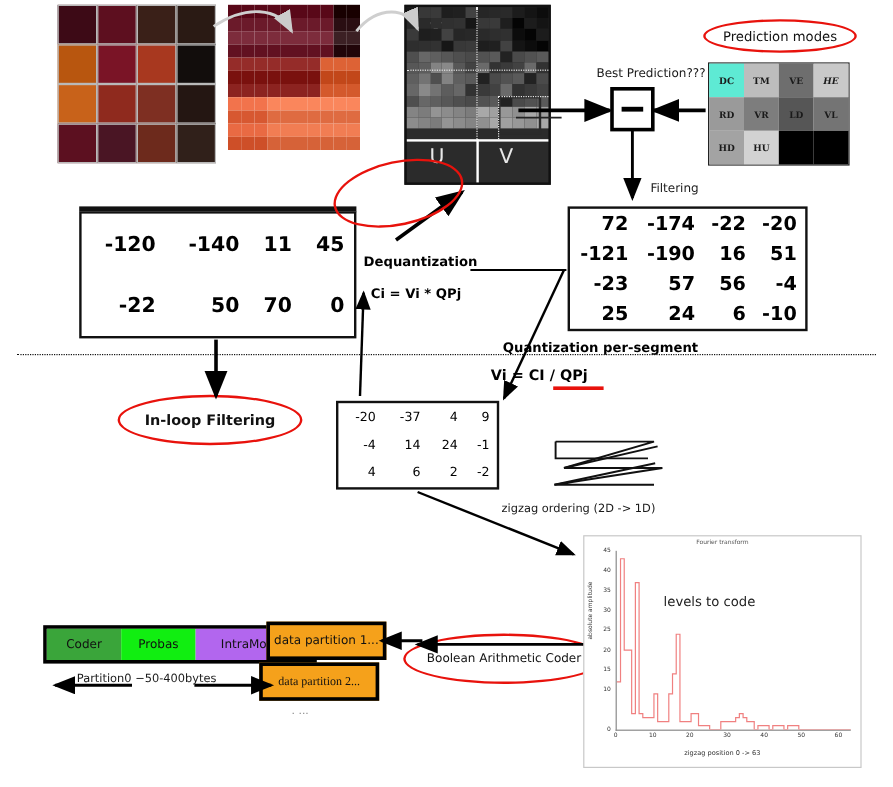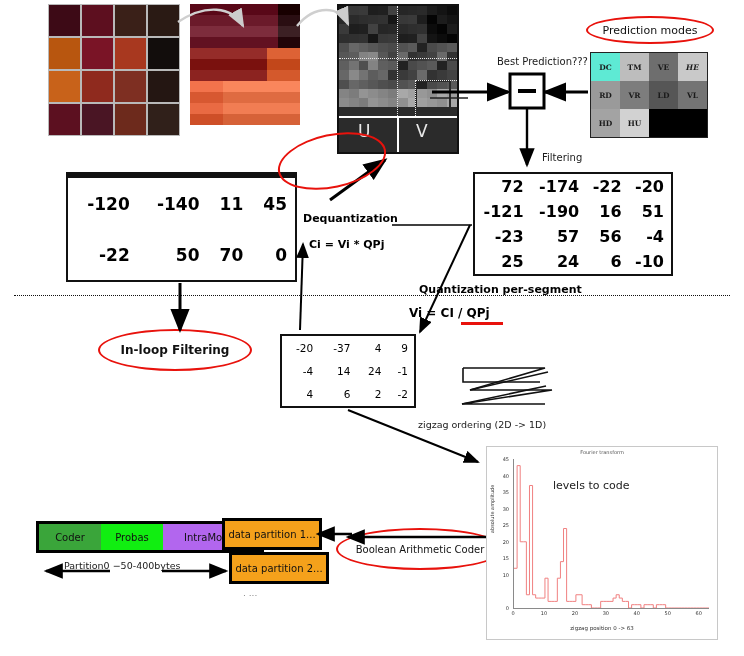--- a/index.html
+++ b/index.html
@@ -452,21 +452,21 @@
 
 <div id="part0-row">
     <div class="seg" style="width: 62px; background: rgb(58, 165, 58);">Coder</div>
     <div class="seg" style="width: 62px; background: rgb(17, 238, 17);">Probas</div>
     <div class="seg" style="width: 98px; background: rgb(178, 102, 238);">IntraModes</div>
   </div>
 <div class="lbl" style="left:64px;top:560px;font-size:9.5px;">Partition0 −50-400bytes</div>
 
 <div id="data-partitions">
     <div class="bitblk" style="left: 222px; top: 518px; width: 100px; height: 32px; background: rgb(245, 161, 27);">data partition 1...</div>
-    <div class="bitblk" style="left: 229px; top: 552px; width: 100px; height: 32px; background: rgb(245, 161, 27);">data partition 2...</div>
+    <div class="bitblk" style="left: 216px; top: 552px; width: 100px; height: 32px; background: rgb(245, 161, 27); font-family: Liberation Serif, serif;">data partition 2...</div>
   </div>
 <div class="lbl" style="left:243px;top:588px;font-size:9px;color:#888;">. ...</div>
 
 <div class="ellipse" style="left:336px;top:528px;width:168px;height:42px;">
   <span style="font-size:10px;">Boolean Arithmetic Coder</span>
 </div>
 
 <div id="chart-panel">
   <div id="chart-title">Fourier transform</div>
   <div id="ylabel">absolute amplitude</div>
@@ -487,21 +487,21 @@
       <div class="ytick" style="left: 8px; top: 161px;">0</div>
       <div class="ytick" style="left: 8px; top: 127.889px;">10</div>
       <div class="ytick" style="left: 8px; top: 111.333px;">15</div>
       <div class="ytick" style="left: 8px; top: 94.7778px;">20</div>
       <div class="ytick" style="left: 8px; top: 78.2222px;">25</div>
       <div class="ytick" style="left: 8px; top: 61.6667px;">30</div>
       <div class="ytick" style="left: 8px; top: 45.1111px;">35</div>
       <div class="ytick" style="left: 8px; top: 28.5556px;">40</div>
       <div class="ytick" style="left: 8px; top: 12px;">45</div>
     </div>
-  <div class="lbl" style="left:66px;top:32px;font-size:11px;color:#222;">levels to code</div>
+  <div class="lbl" style="left:66px;top:48px;font-size:11px;color:#222;">levels to code</div>
 </div>
 
 <svg width="744" height="656">
   <defs>
     <marker id="ah" markerWidth="9" markerHeight="9" refX="7" refY="3.2" orient="auto">
       <path d="M0,0 L8,3.2 L0,6.4 z" fill="#000"></path>
     </marker>
     <marker id="ahw" markerWidth="9" markerHeight="9" refX="7" refY="3.2" orient="auto">
       <path d="M0,0 L8,3.2 L0,6.4 z" fill="#cccccc"></path>
     </marker>

